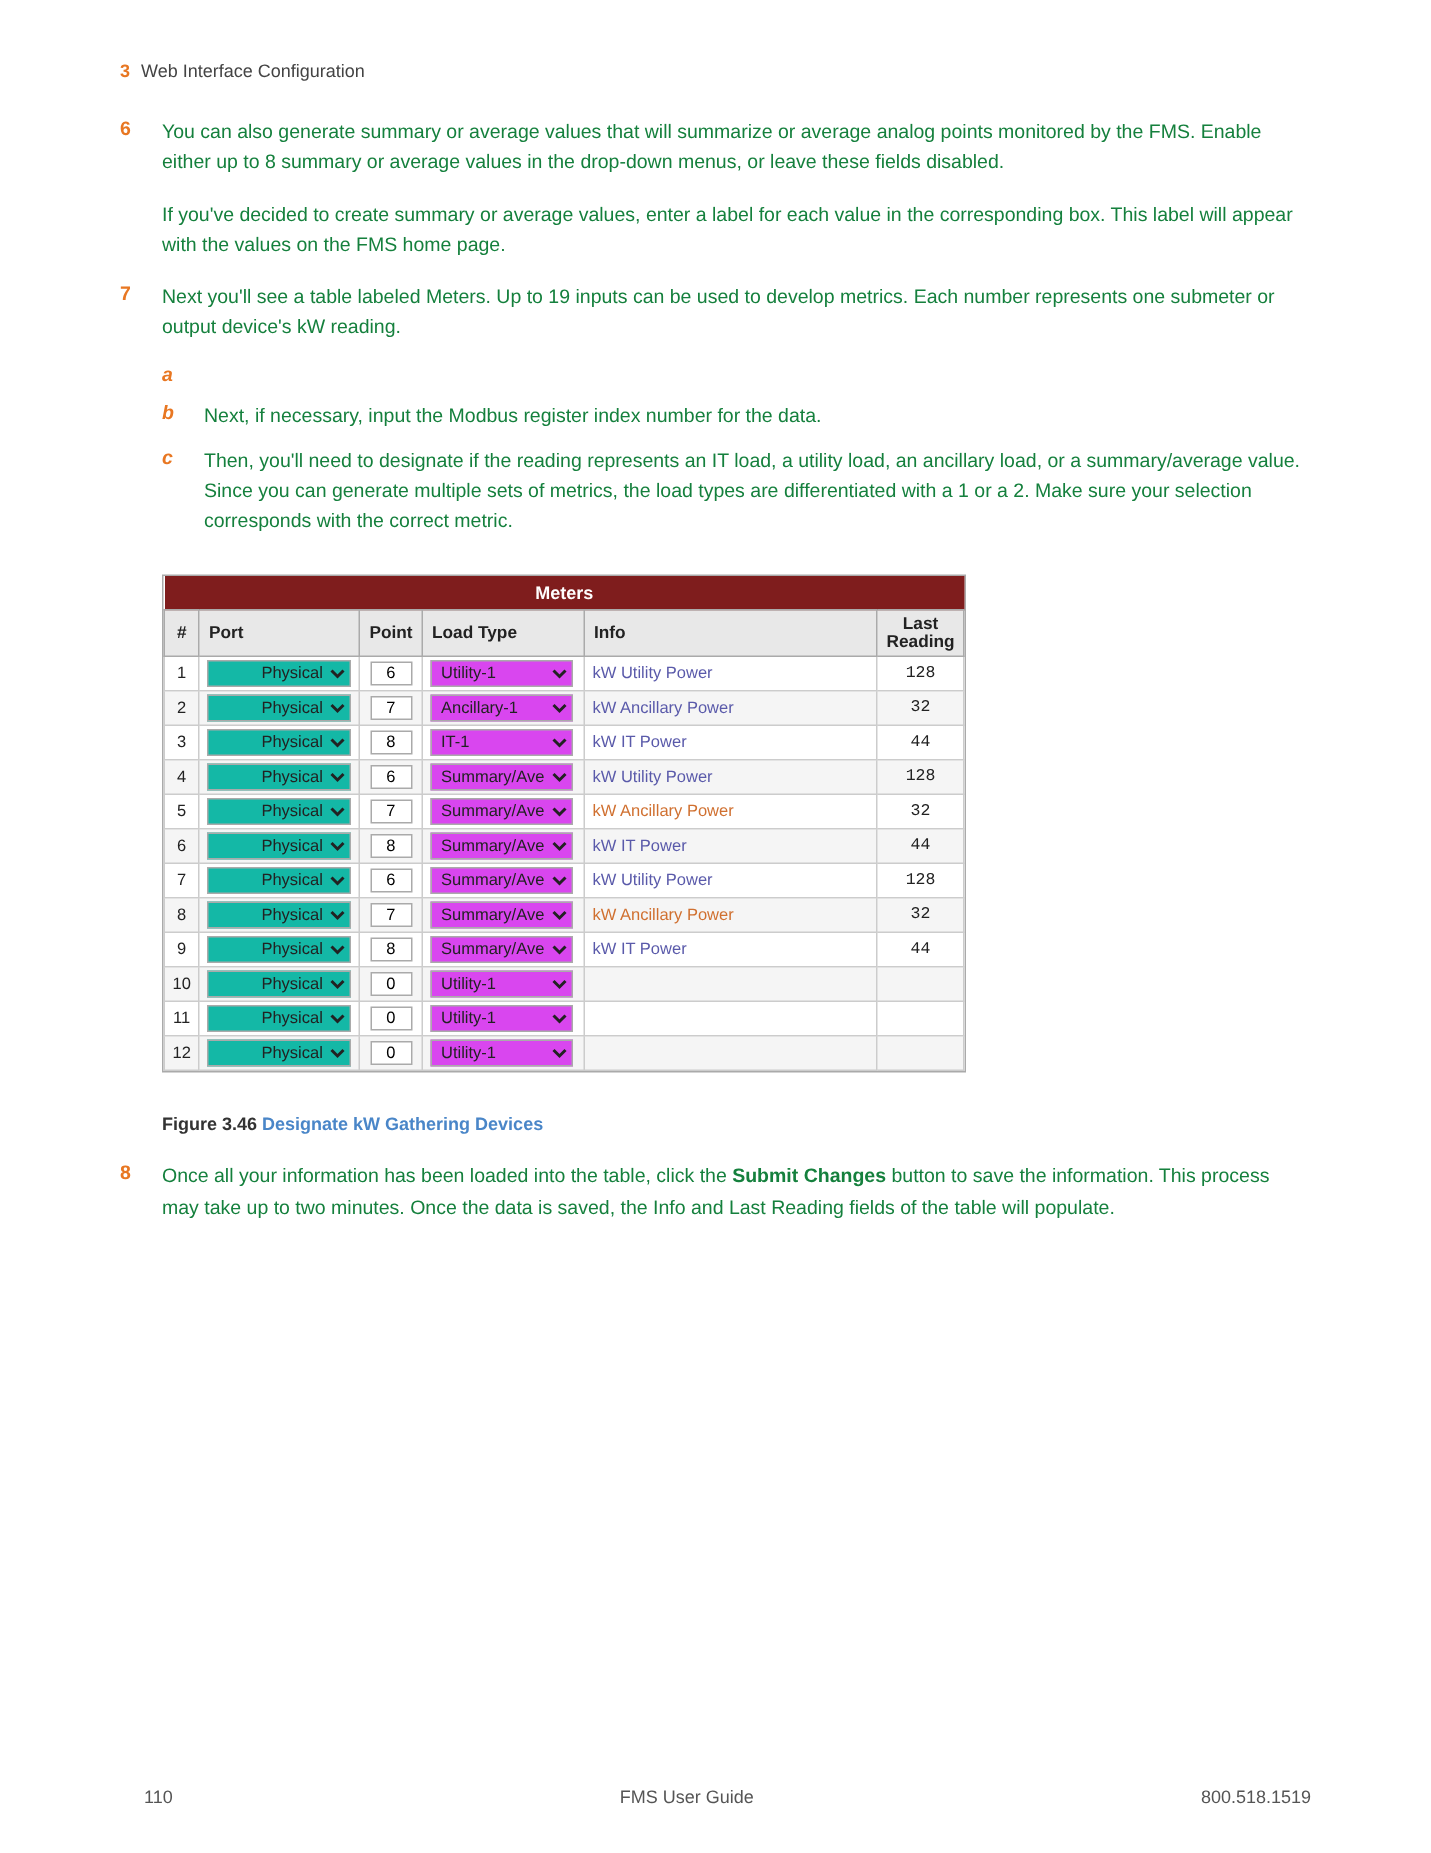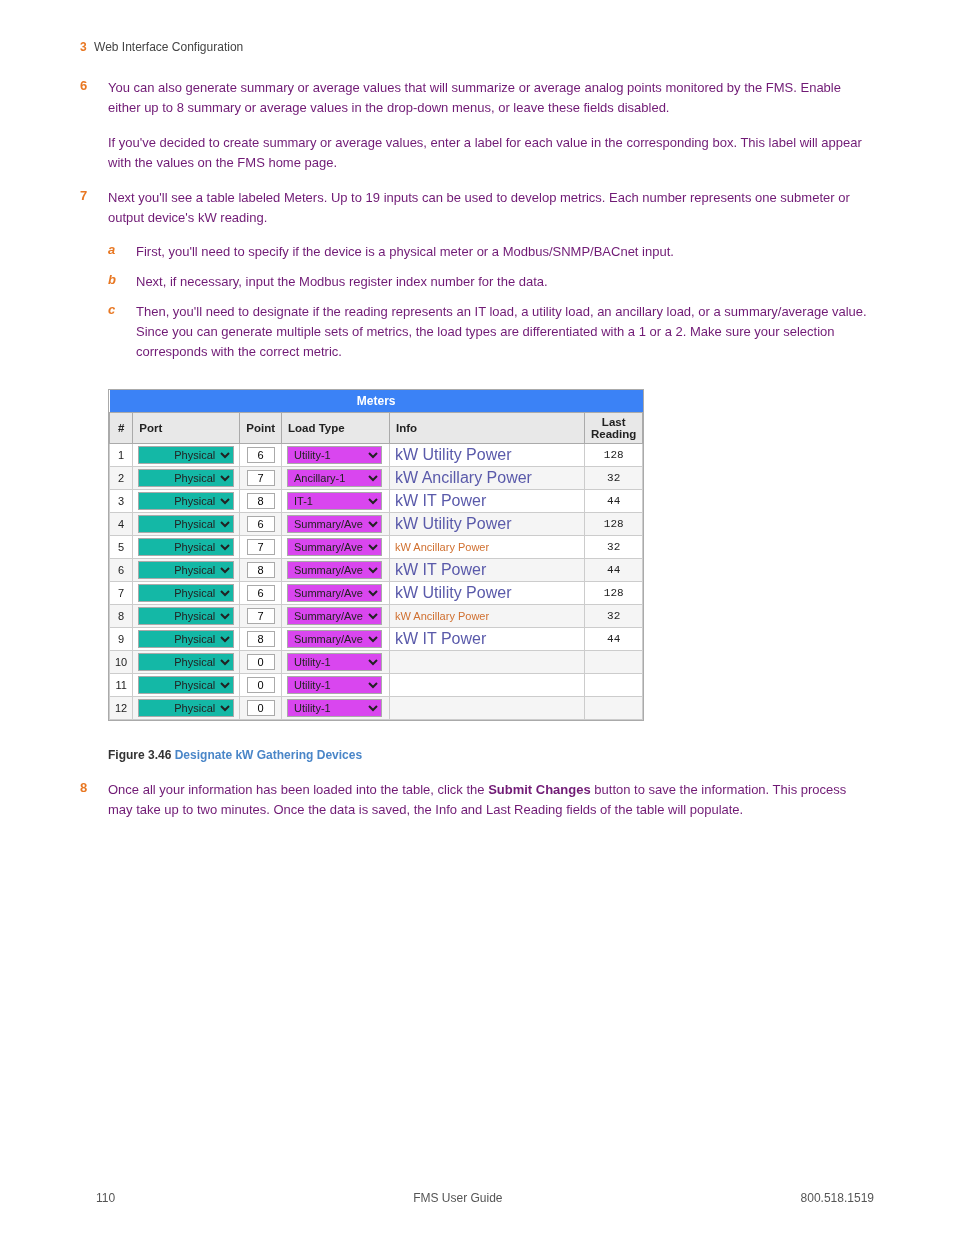--- a/index.html
+++ b/index.html
@@ -44,21 +44,21 @@
     .step-sub {
       font-style: italic;
       font-weight: bold;
       color: #e87722;
       min-width: 20px;
       margin-right: 8px;
     }
     .step-text {
       font-size: 13px;
       line-height: 1.55;
-      color: #701a75;
+      color: #15803d;
     }
     .step-text strong {
       font-weight: bold;
     }
     .sub-step {
       display: flex;
       align-items: flex-start;
       margin-bottom: 10px;
       margin-left: 28px;
     }
@@ -66,21 +66,21 @@
     .meters-table-wrapper {
       margin: 16px 0 16px 28px;
       border: 1px solid #aaa;
       display: inline-block;
     }
     .meters-table {
       border-collapse: collapse;
       font-size: 11.5px;
     }
     .meters-table thead tr.header-title td {
-      background: #3b82f6;
+      background: #7f1d1d;
       color: #fff;
       text-align: center;
       font-weight: bold;
       padding: 4px 8px;
       font-size: 12px;
     }
     .meters-table thead tr.col-header td {
       background: #e8e8e8;
       font-weight: bold;
       padding: 3px 6px;
@@ -119,21 +119,21 @@
     }
     .input-point {
       font-size: 11px;
       width: 28px;
       border: 1px solid #aaa;
       padding: 1px 2px;
       text-align: center;
       background: #fff;
     }
     .info-text {
-      font-size: 16px;
+      font-size: 11px;
       color: #5a5aaa;
     }
     .info-text-orange {
       font-size: 11px;
       color: #d07030;
     }
     .last-reading {
       font-size: 11px;
       color: #222;
       font-family: Liberation Mono, monospace;
@@ -190,21 +190,20 @@
 
   
   <div class="step-line">
     <span class="step-num">7</span>
     <p class="step-text">Next you'll see a table labeled Meters. Up to 19 inputs can be used to develop metrics. Each number represents one submeter or output device's kW reading.</p>
   </div>
 
   
   <div class="sub-step">
     <span class="step-sub">a</span>
-    <p class="step-text">First, you'll need to specify if the device is a physical meter or a Modbus/SNMP/BACnet input.</p>
   </div>
   <div class="sub-step">
     <span class="step-sub">b</span>
     <p class="step-text">Next, if necessary, input the Modbus register index number for the data.</p>
   </div>
   <div class="sub-step">
     <span class="step-sub">c</span>
     <p class="step-text">Then, you'll need to designate if the reading represents an IT load, a utility load, an ancillary load, or a summary/average value. Since you can generate multiple sets of metrics, the load types are differentiated with a 1 or a 2. Make sure your selection corresponds with the correct metric.</p>
   </div>
 

